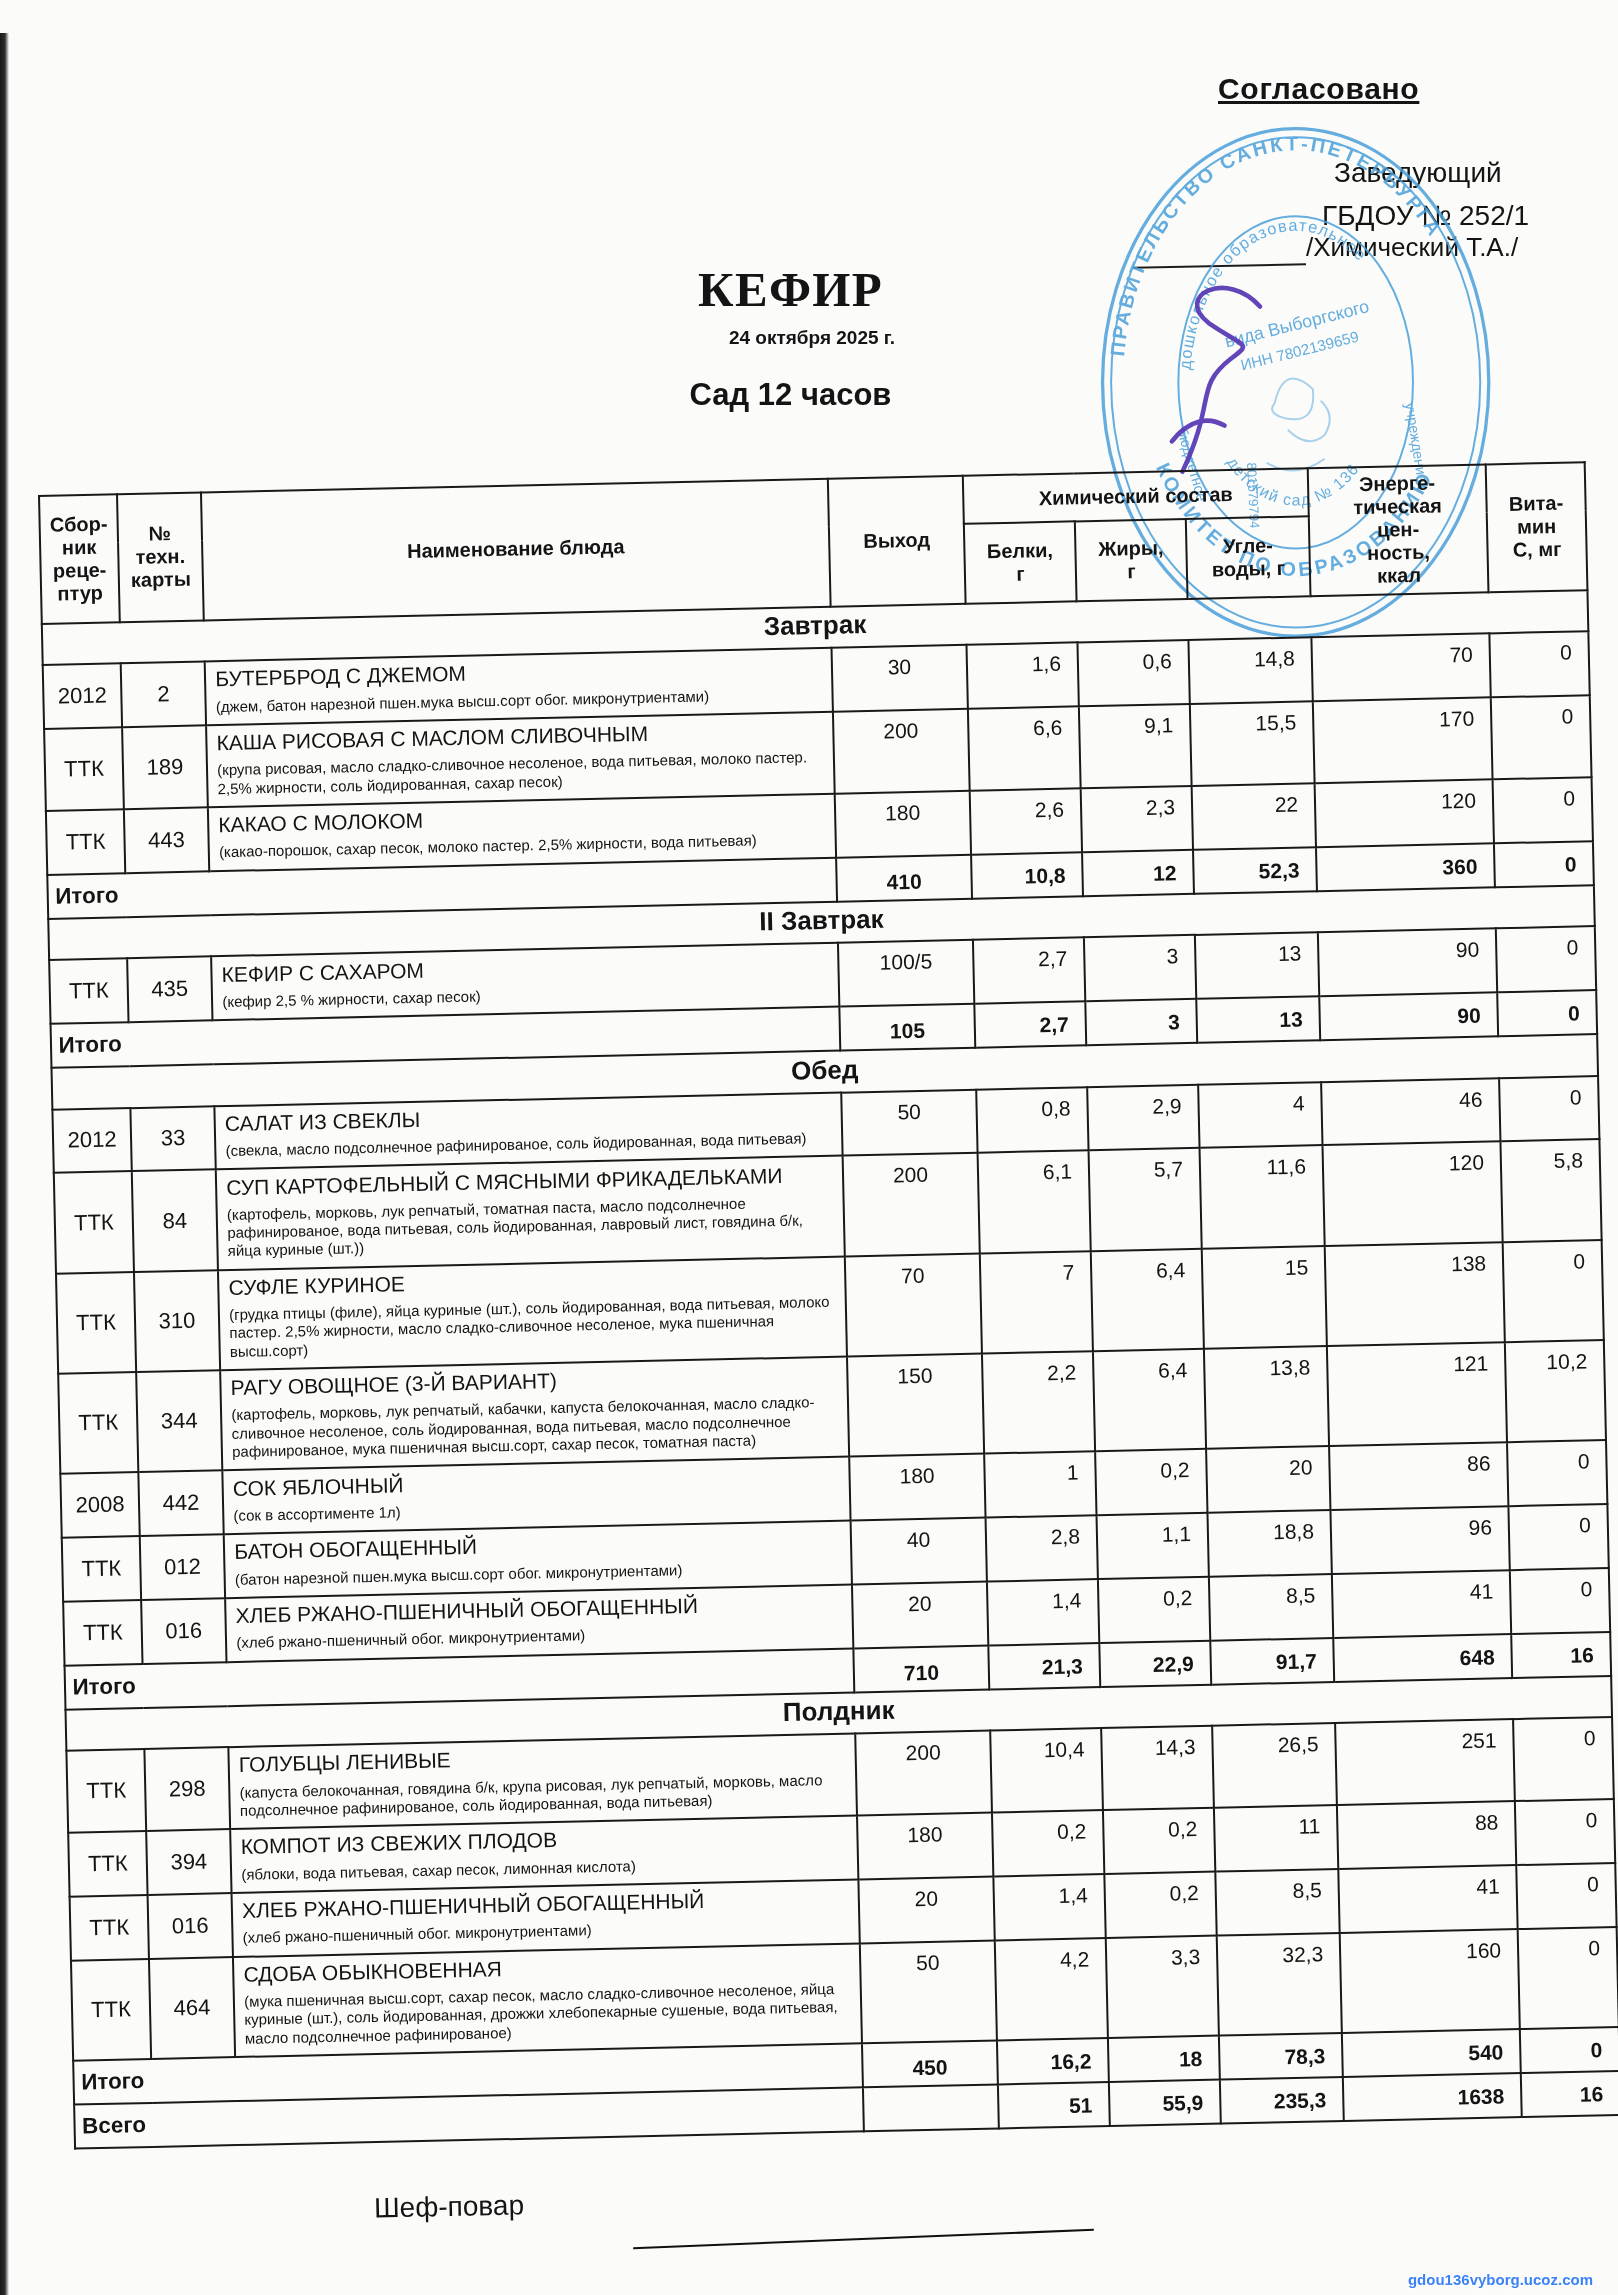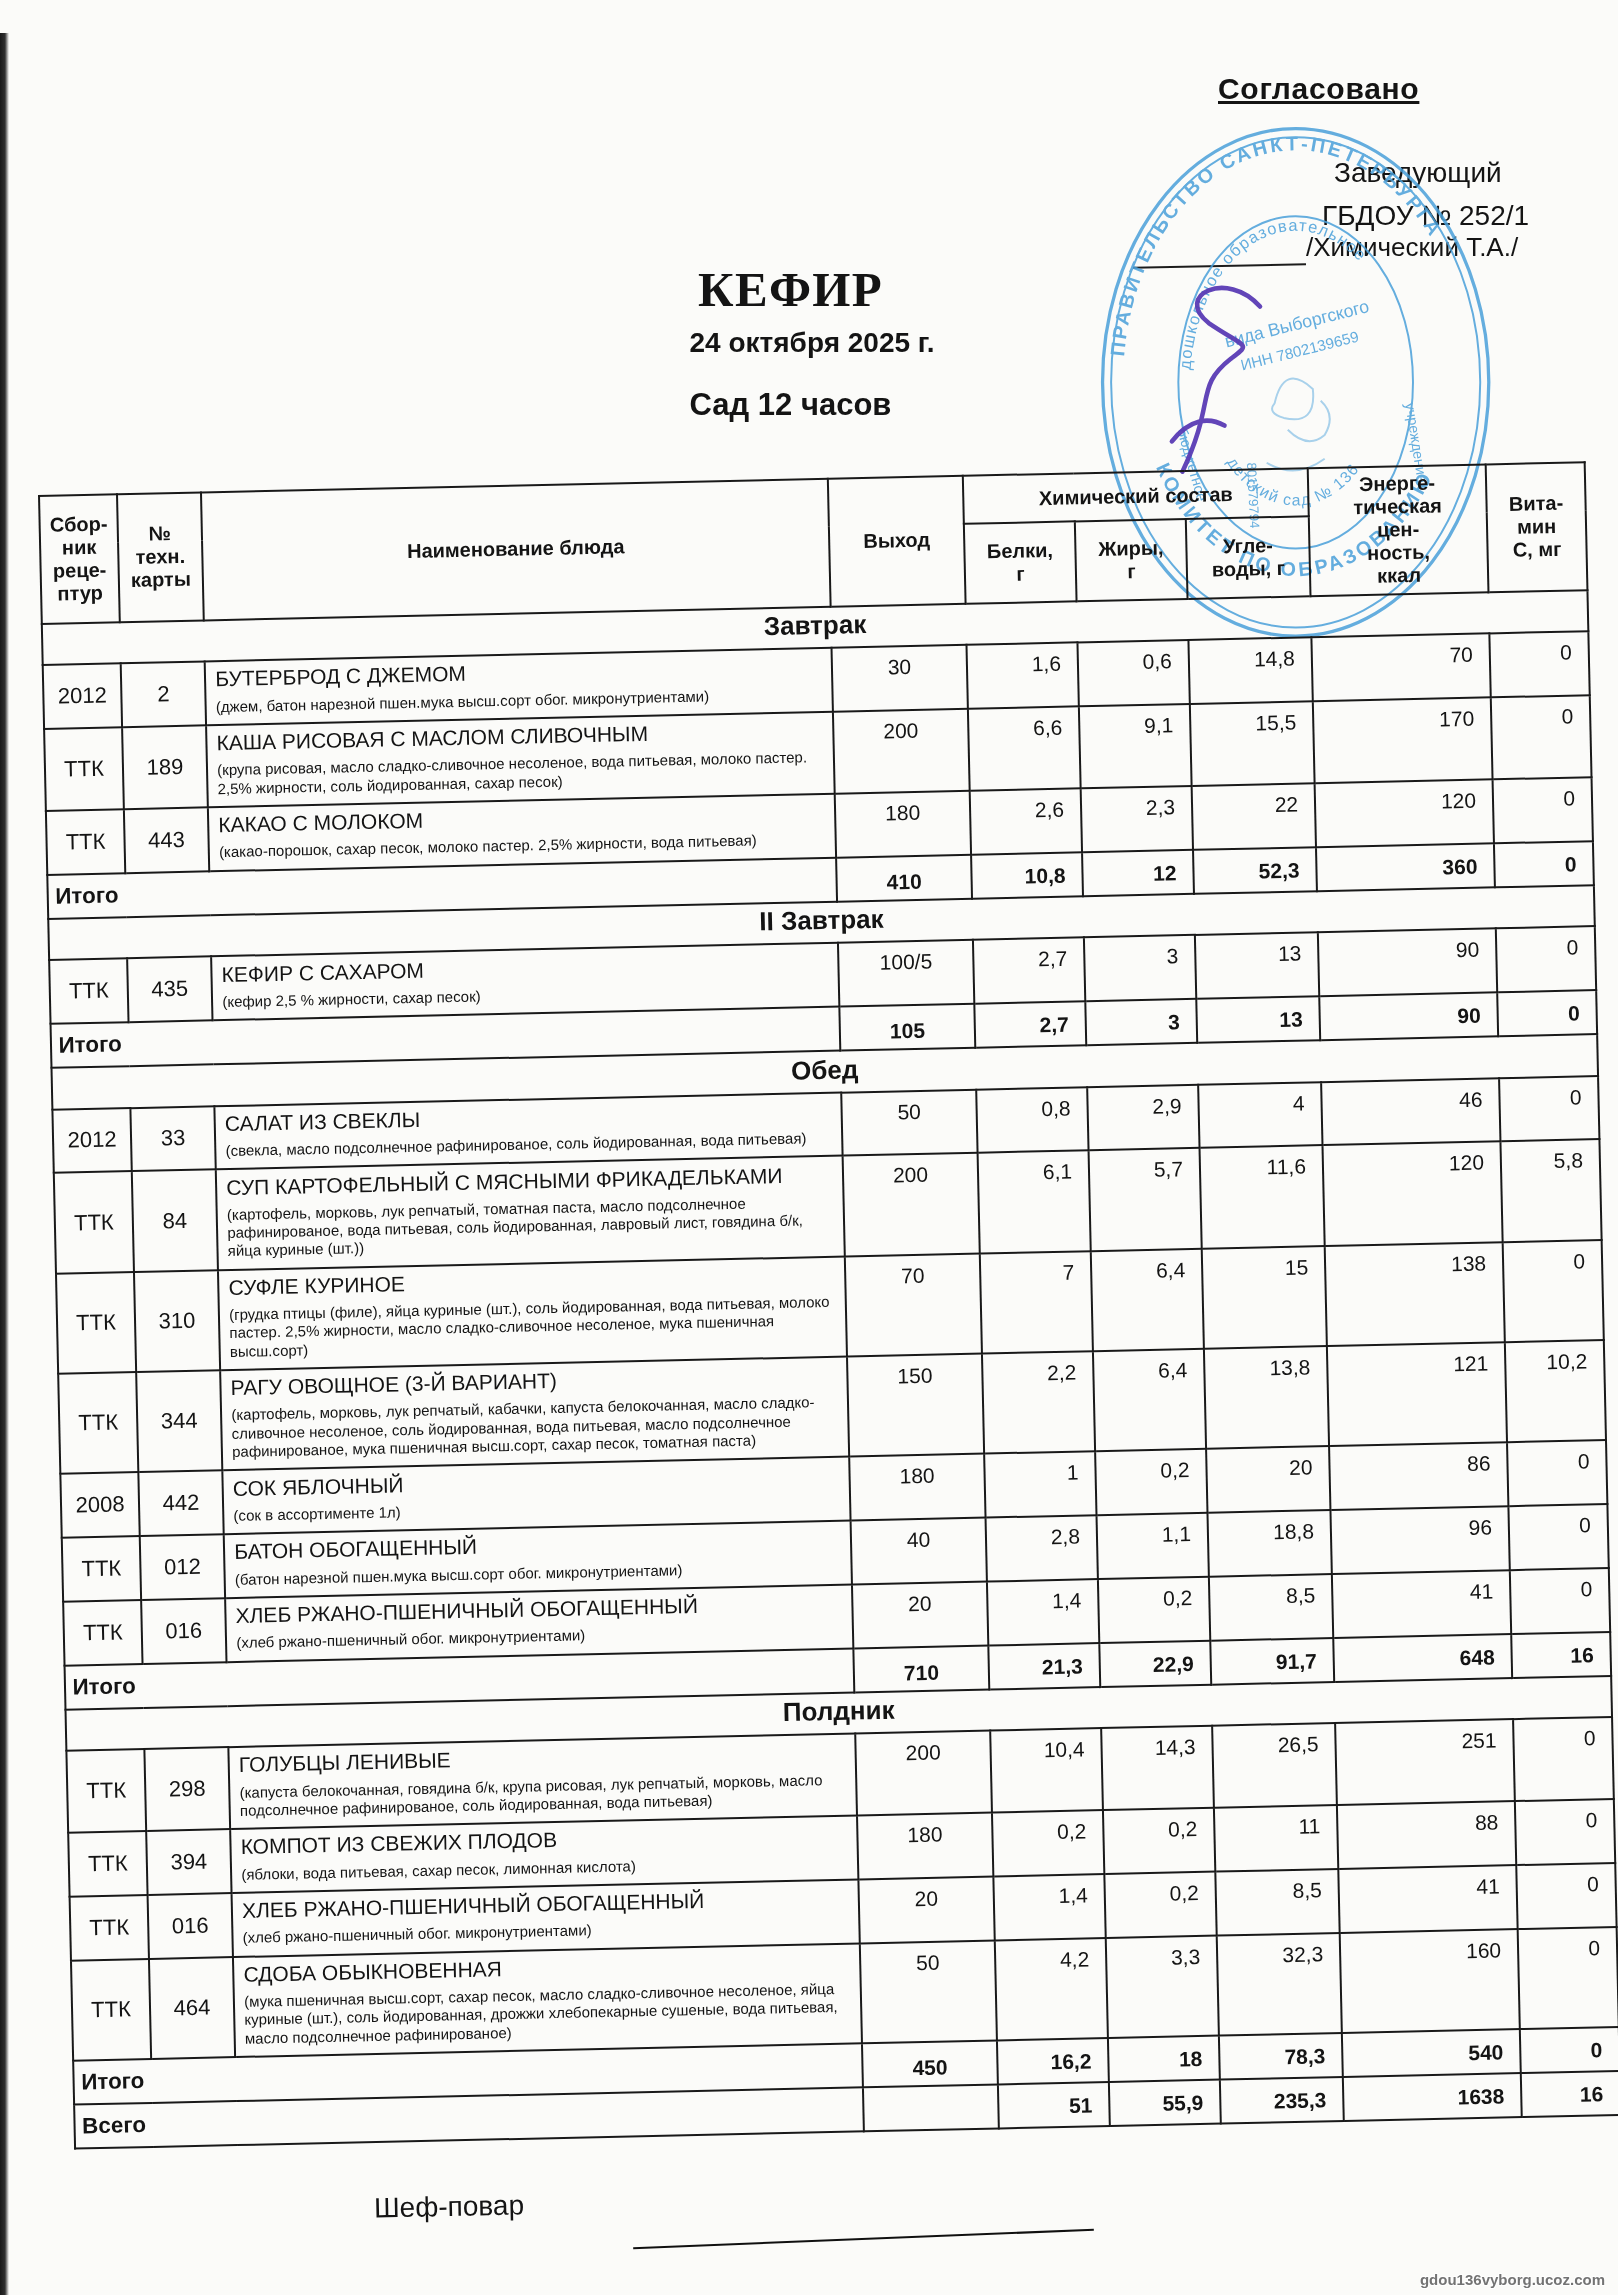--- a/index.html
+++ b/index.html
@@ -12,21 +12,21 @@
 
   #approved{left:1218px;top:72px;font-size:30px;font-weight:700;letter-spacing:0.7px;text-decoration:underline;}
 
   #sign-role{left:1334px;top:157px;font-size:28px;text-align:right;}
   #sign-org{left:1322px;top:200px;font-size:28px;}
   #sign-name{left:1306px;top:232px;font-size:26px;}
   #sign-line{left:1133px;top:265px;width:173px;border-top:2px solid #1c1c1c;transform:rotate(-1.2deg);}
 
   #title-block{left:0;top:261px;width:1581px;text-align:center;}
   #menu-title{font-family:"Liberation Serif",serif;font-size:49px;font-weight:700;letter-spacing:1.3px;}
-  #menu-date{font-size:28px;font-weight:700;margin-top:9.2px;padding-left:43px;}
+  #menu-date{font-size:19px;font-weight:700;margin-top:9.2px;padding-left:43px;}
   #menu-group{font-size:31px;font-weight:700;margin-top:28px;}
 
   #table-wrap{left:38px;top:495px;transform:rotate(-1.25deg);transform-origin:0 0;}
   table{border-collapse:collapse;table-layout:fixed;width:1545px;}
   th,td{border:2.6px solid #191919;}
   th{font-size:20px;font-weight:700;line-height:1.15;padding:5.3px 2.6px;text-align:center;vertical-align:middle;}
   .pre{white-space:pre-line;}
   td.section-title{font-size:26px;font-weight:700;text-align:center;padding:2.6px 0 6px;}
   td.source,td.card{font-size:22px;text-align:center;vertical-align:middle;}
   td.dishcell{padding:5.3px 9.2px 8px;vertical-align:top;}
@@ -37,21 +37,21 @@
   tr.total-row td{font-weight:700;}
   td.total-label{font-size:22.4px;text-align:left;padding:8px 5.3px 8px 6.6px;}
   tr.total-row td.out,tr.total-row td.num{vertical-align:middle;}
 
   #stamp{left:1090px;top:120px;width:412px;height:524px;opacity:.85;pointer-events:none;}
   #signature{left:1148px;top:277px;width:178px;height:217px;pointer-events:none;}
 
   #chef-label{left:374px;top:2191px;font-size:28px;transform:rotate(-1.2deg);}
   #chef-line{left:633px;top:2238px;width:461px;border-top:2.6px solid #101010;transform:rotate(-2.3deg);}
 
-  #watermark{right:14px;bottom:6.6px;font-size:15px;font-weight:700;color:#737373;
+  #watermark{right:26px;bottom:6.6px;font-size:15px;font-weight:700;color:#3b82f6;
     text-shadow:-0.7px -0.7px 0 #fff,0.7px -0.7px 0 #fff,-0.7px 0.7px 0 #fff,0.7px 0.7px 0 #fff;}
 </style>
 </head>
 <body>
 
 <div class="abs" id="scan-edge"></div>
 
 <div class="abs" id="approved">Согласовано</div>
 
 <div class="abs" id="sign-role">Заведующий</div>

